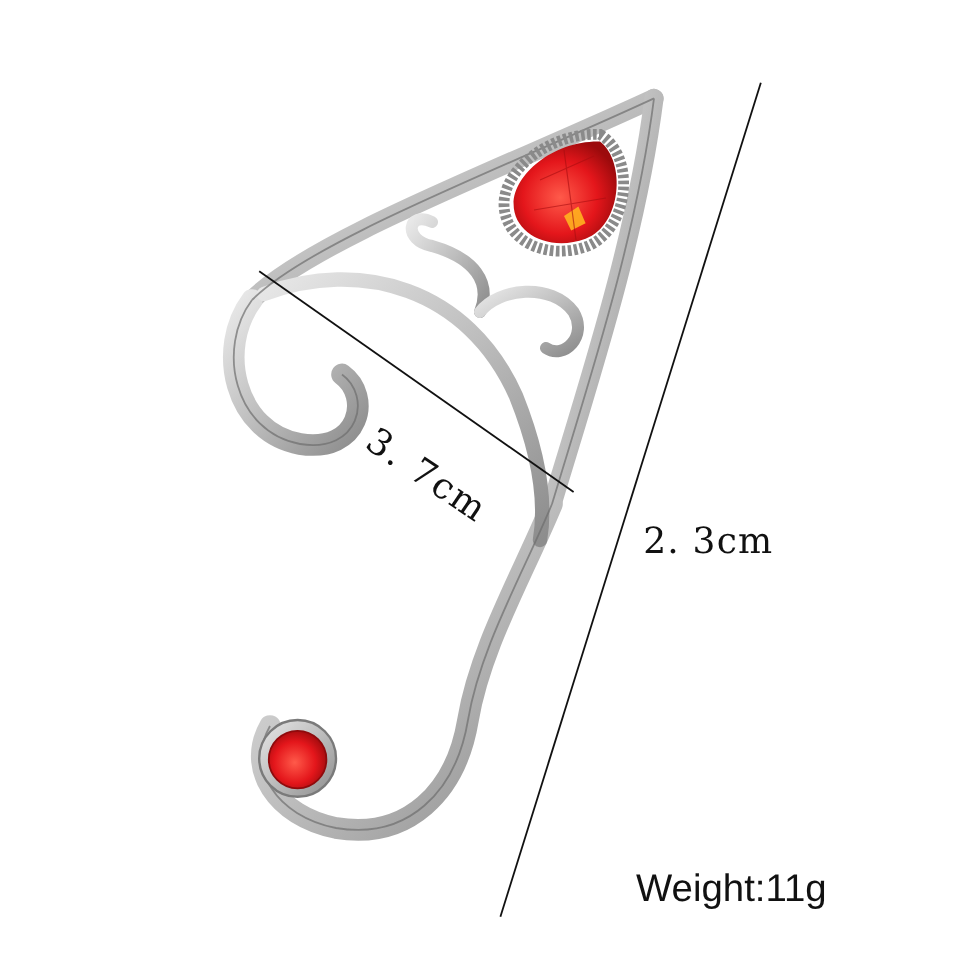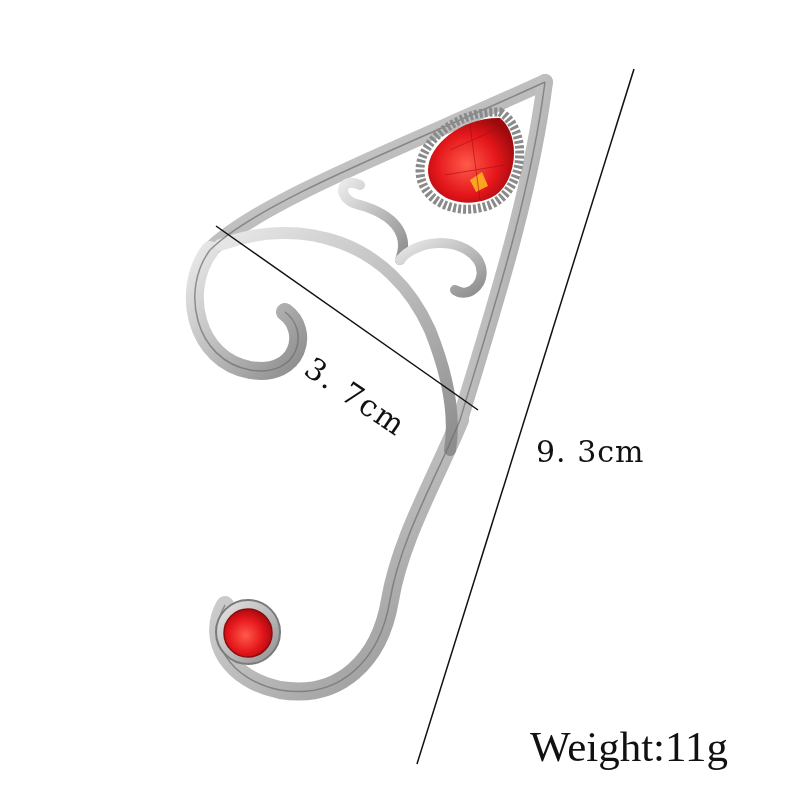--- a/index.html
+++ b/index.html
@@ -1,21 +1,21 @@
 <!DOCTYPE html>
 <html><head>
 <meta charset="utf-8">
 <style>
   html, body { margin: 0; padding: 0; background: #ffffff; }
   .stage { position: relative; width: 800px; height: 800px; overflow: hidden; background: #ffffff; }
   svg.art { position: absolute; left: 0; top: 0; }
   .label { position: absolute; font-family: "DejaVu Serif", "Liberation Serif", serif; color: #111111; white-space: nowrap; }
   .dim-short { left: 318px; top: 350px; font-size: 30px; transform: rotate(34deg); transform-origin: left top; letter-spacing: 2px; }
   .dim-long { left: 536px; top: 434px; font-size: 30px; letter-spacing: 1px; }
-  .weight { left: 530px; top: 722px; font-size: 43px; font-family: Liberation Serif, serif; }
+  .weight { left: 530px; top: 722px; font-size: 32px; font-family: Liberation Sans, sans-serif; }
 </style>
 </head>
 <body>
 
 <div class="stage">
   <svg class="art" width="800" height="800" viewBox="0 0 800 800">
     <defs>
       <linearGradient id="metal" x1="0" y1="0" x2="1" y2="1">
         <stop offset="0" stop-color="#e8e8e8"></stop>
         <stop offset="0.5" stop-color="#bdbdbd"></stop>
@@ -60,15 +60,15 @@
       <circle cx="248" cy="632" r="32" fill="url(#metal)" stroke="#7a7a7a" stroke-width="2"></circle>
       <circle cx="248" cy="633" r="24" fill="url(#gem)"></circle>
       <circle cx="248" cy="633" r="24" fill="none" stroke="#8f0a0c" stroke-width="1.5"></circle>
     </g>
 
     <line x1="216" y1="226" x2="478" y2="410" stroke="#111" stroke-width="1.5"></line>
     <line x1="634" y1="69" x2="417" y2="764" stroke="#111" stroke-width="1.5"></line>
   </svg>
 
   <div class="label dim-short">3. 7cm</div>
-  <div class="label dim-long">9. 3cm</div>
+  <div class="label dim-long">2. 3cm</div>
   <div class="label weight">Weight:11g</div>
 </div>
 
 </body></html>

